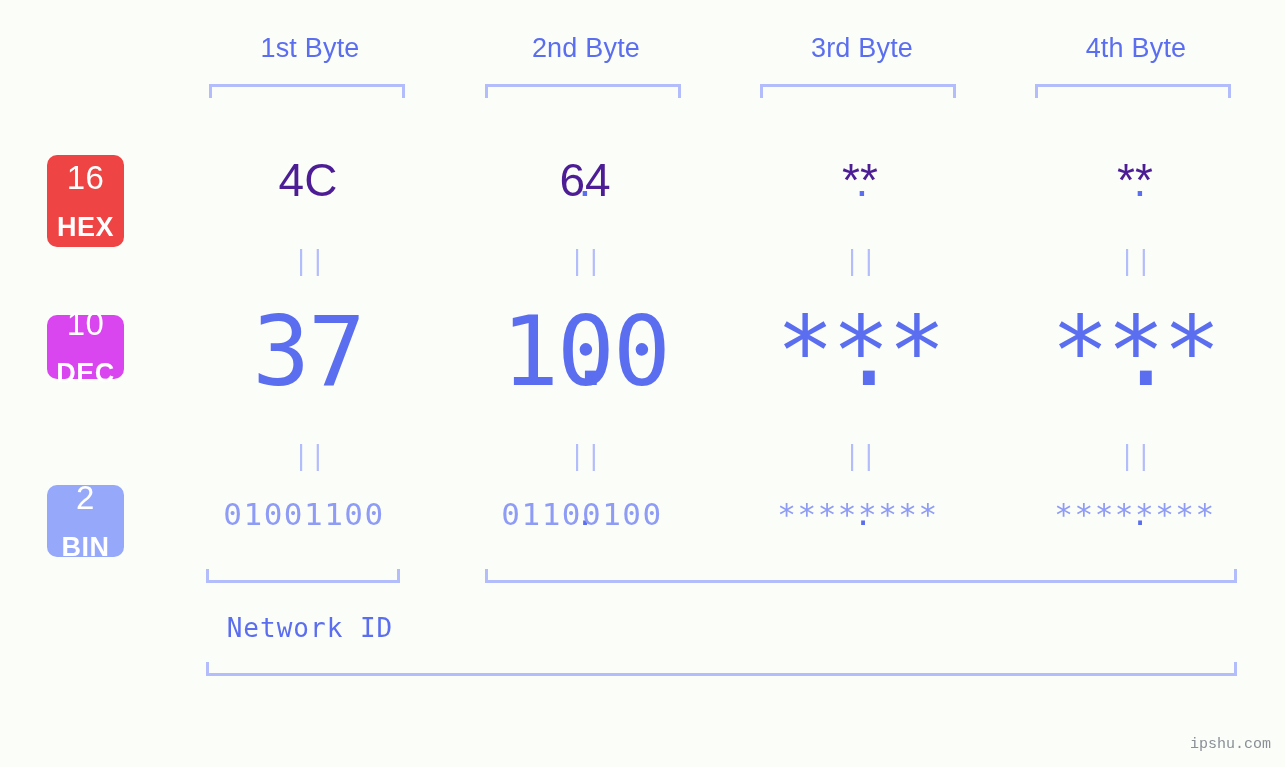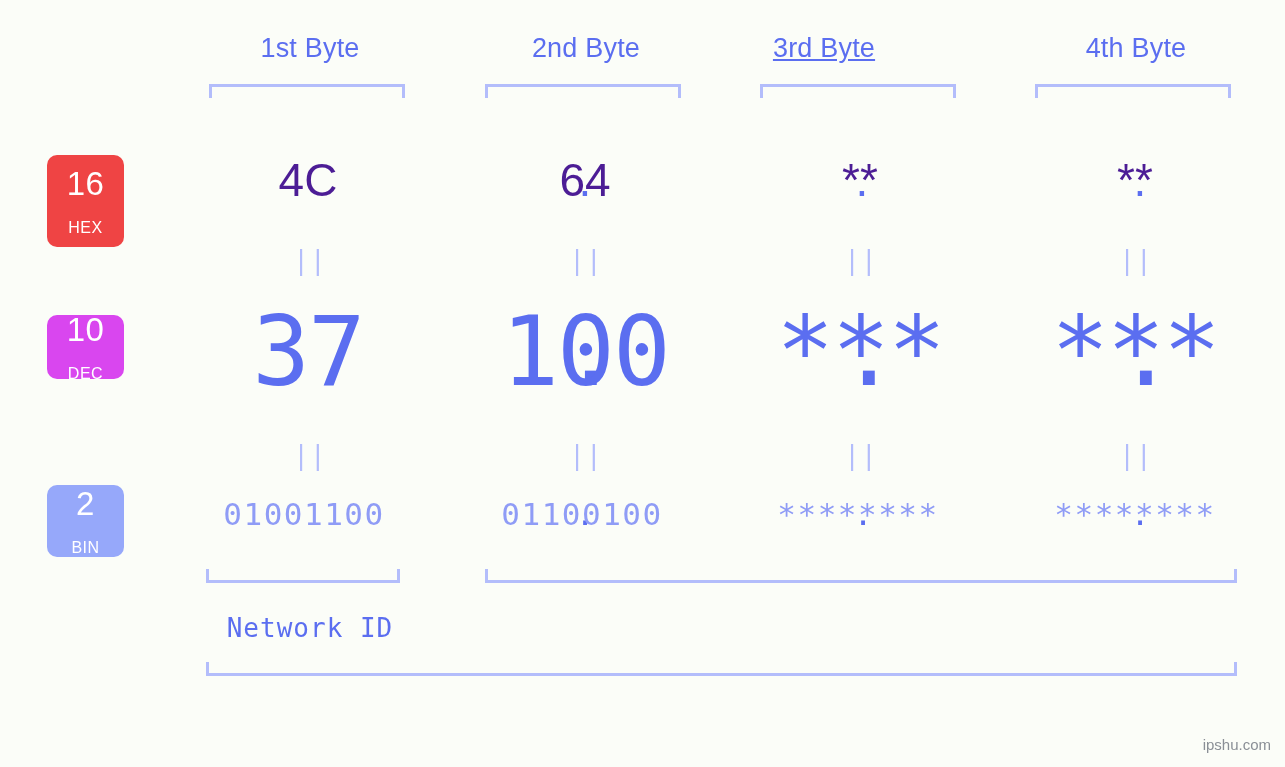--- a/index.html
+++ b/index.html
@@ -62,22 +62,22 @@
     align-items: center;
     justify-content: center;
     line-height: 1;
   }
   .badge .num {
     font-size: 33px;
     font-weight: 400;
     letter-spacing: 0.5px;
   }
   .badge .abbr {
-    font-size: 16px;
-    font-weight: 400;
+    font-size: 27px;
+    font-weight: 700;
     margin-top: 20px;
     letter-spacing: 0.5px;
   }
   #badge-hex { top: 155px;  height: 92px; background: #ef4444; text-align: right; }
   #badge-dec { top: 315px;  height: 64px; background: #d946ef; }
   #badge-bin { top: 485px;  height: 72px; background: #96a8fa; }
 
   
   .row {
     position: absolute;
@@ -185,35 +185,35 @@
     letter-spacing: 2px;
     text-align: center;
     white-space: nowrap;
   }
 
   
   #watermark {
     position: absolute;
     right: 14px;
     bottom: 14px;
-    font-family: Liberation Sans, sans-serif;
+    font-family: Liberation Mono, monospace;
     font-size: 15px;
     color: #8a8f96;
     letter-spacing: 0px;
     white-space: nowrap;
   }
 </style>
 </head>
 <body>
 
 <div class="stage">
 
   <div class="byte-label" style="left:180px;">1st Byte</div>
   <div class="byte-label" style="left:456px;">2nd Byte</div>
-  <div class="byte-label" style="left:694px;text-decoration:underline;">3rd Byte</div>
+  <div class="byte-label" style="left:732px;">3rd Byte</div>
   <div class="byte-label" style="left:1006px;">4th Byte</div>
 
   <div class="bracket bracket-down" style="left:209px; top:84px; width:196px;"></div>
   <div class="bracket bracket-down" style="left:485px; top:84px; width:196px;"></div>
   <div class="bracket bracket-down" style="left:760px; top:84px; width:196px;"></div>
   <div class="bracket bracket-down" style="left:1035px; top:84px; width:196px;"></div>
 
   <div class="badge" id="badge-hex">
     <span class="num">16</span>
     <span class="abbr">HEX</span>

